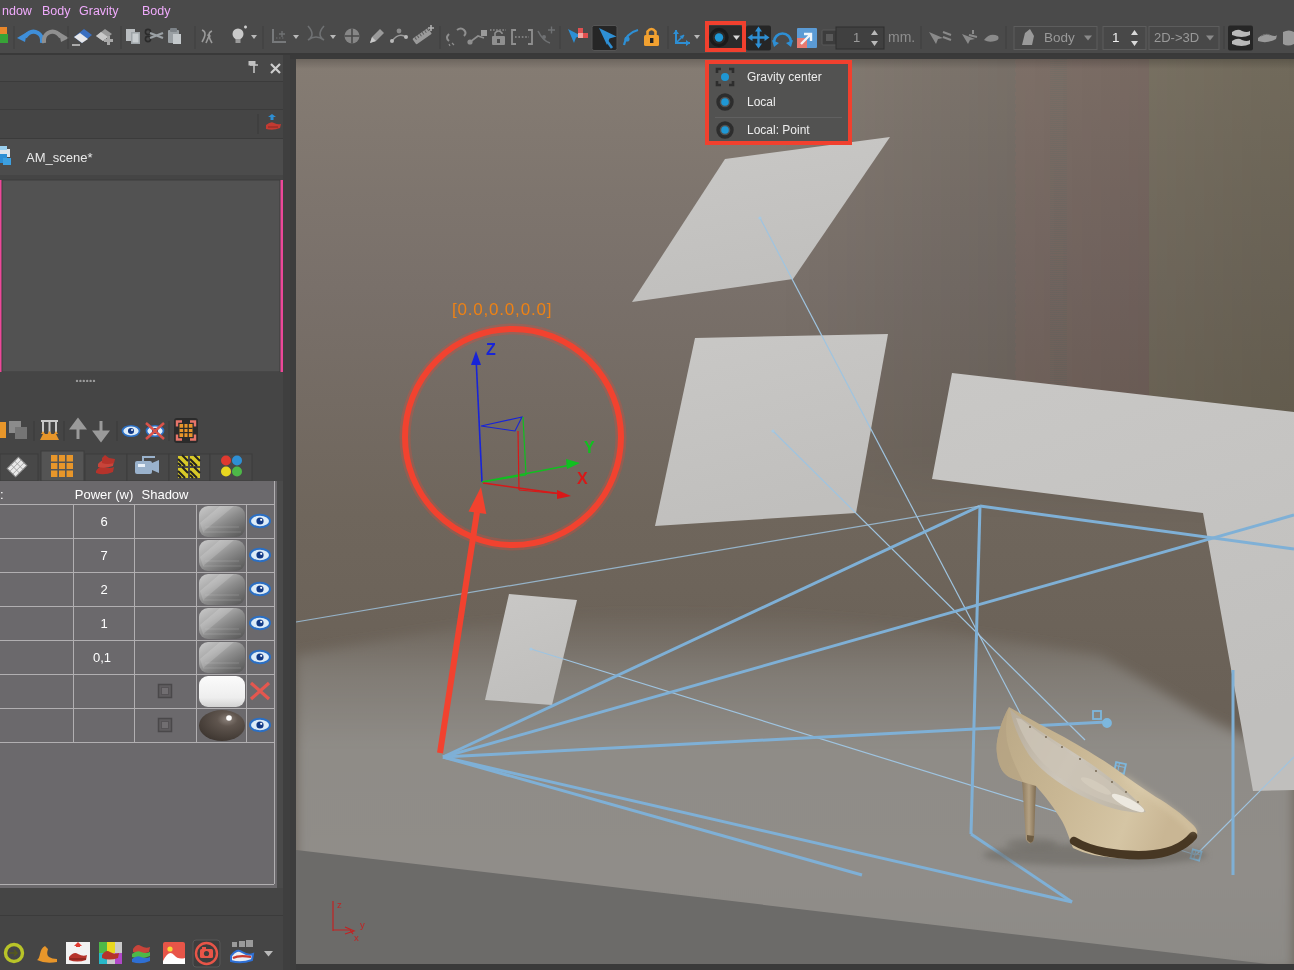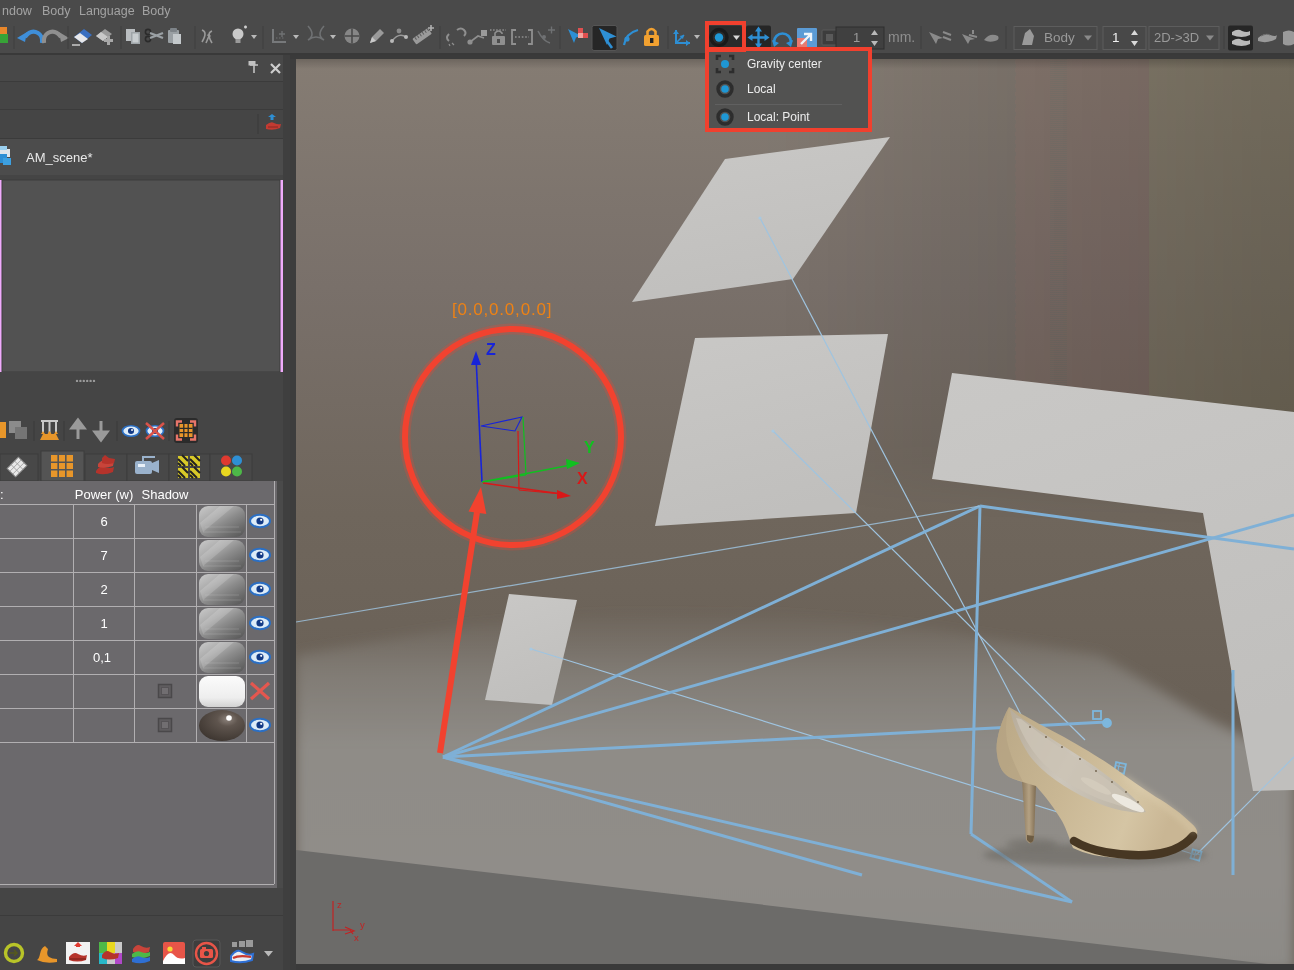--- a/index.html
+++ b/index.html
@@ -1,30 +1,30 @@
 <!DOCTYPE html>
 <html><head>
 <meta charset="utf-8">
 <style>
 html,body{margin:0;padding:0;width:1294px;height:970px;overflow:hidden;background:#464646;font-family:"Liberation Sans",sans-serif;}
 .abs{position:absolute;}
 #menubar{position:absolute;left:0;top:0;width:1294px;height:22px;background:#4a4a4a;}
-#menubar span{position:absolute;top:4px;font-size:12.5px;color:#a3a3a3;}
+#menubar span{position:absolute;top:4px;font-size:12.5px;color:#f0abfc;}
 #toolbar{position:absolute;left:0;top:22px;width:1294px;height:31px;background:#4a4a4a;border-bottom:2px solid #393939;}
-#leftpanel{position:absolute;left:0;top:55px;width:290px;height:915px;background:#f0abfc;text-align:right;}
+#leftpanel{position:absolute;left:0;top:55px;width:290px;height:915px;background:#ec4899;text-align:right;}
 #vpwrap{position:absolute;left:290px;top:55px;width:1004px;height:915px;}
-#dropdown{position:absolute;left:705px;top:47px;width:167px;height:85px;border:4px solid #f1402e;background:#525251;box-sizing:border-box;z-index:50;}
+#dropdown{position:absolute;left:705px;top:60px;width:147px;height:85px;border:4px solid #f1402e;background:#525251;box-sizing:border-box;z-index:50;}
 #redrect{position:absolute;left:705px;top:21px;width:41px;height:31px;border:4px solid #f1402e;box-sizing:border-box;z-index:51;}
 </style>
 </head>
 <body>
 <div id="menubar">
 <span style="left:2px">ndow</span>
 <span style="left:42px">Body</span>
-<span style="left:79px">Language</span>
+<span style="left:79px">Gravity</span>
 <span style="left:142px">Body</span>
 </div>
 <div id="toolbar">
 <svg width="1294" height="31" style="position:absolute;left:0;top:0">
 <defs>
 <g id="ddarr">
           <path d="M0,0 L6,0 L3,4 Z" fill="#b9b9b9"></path>
         </g>
 </defs>
 

